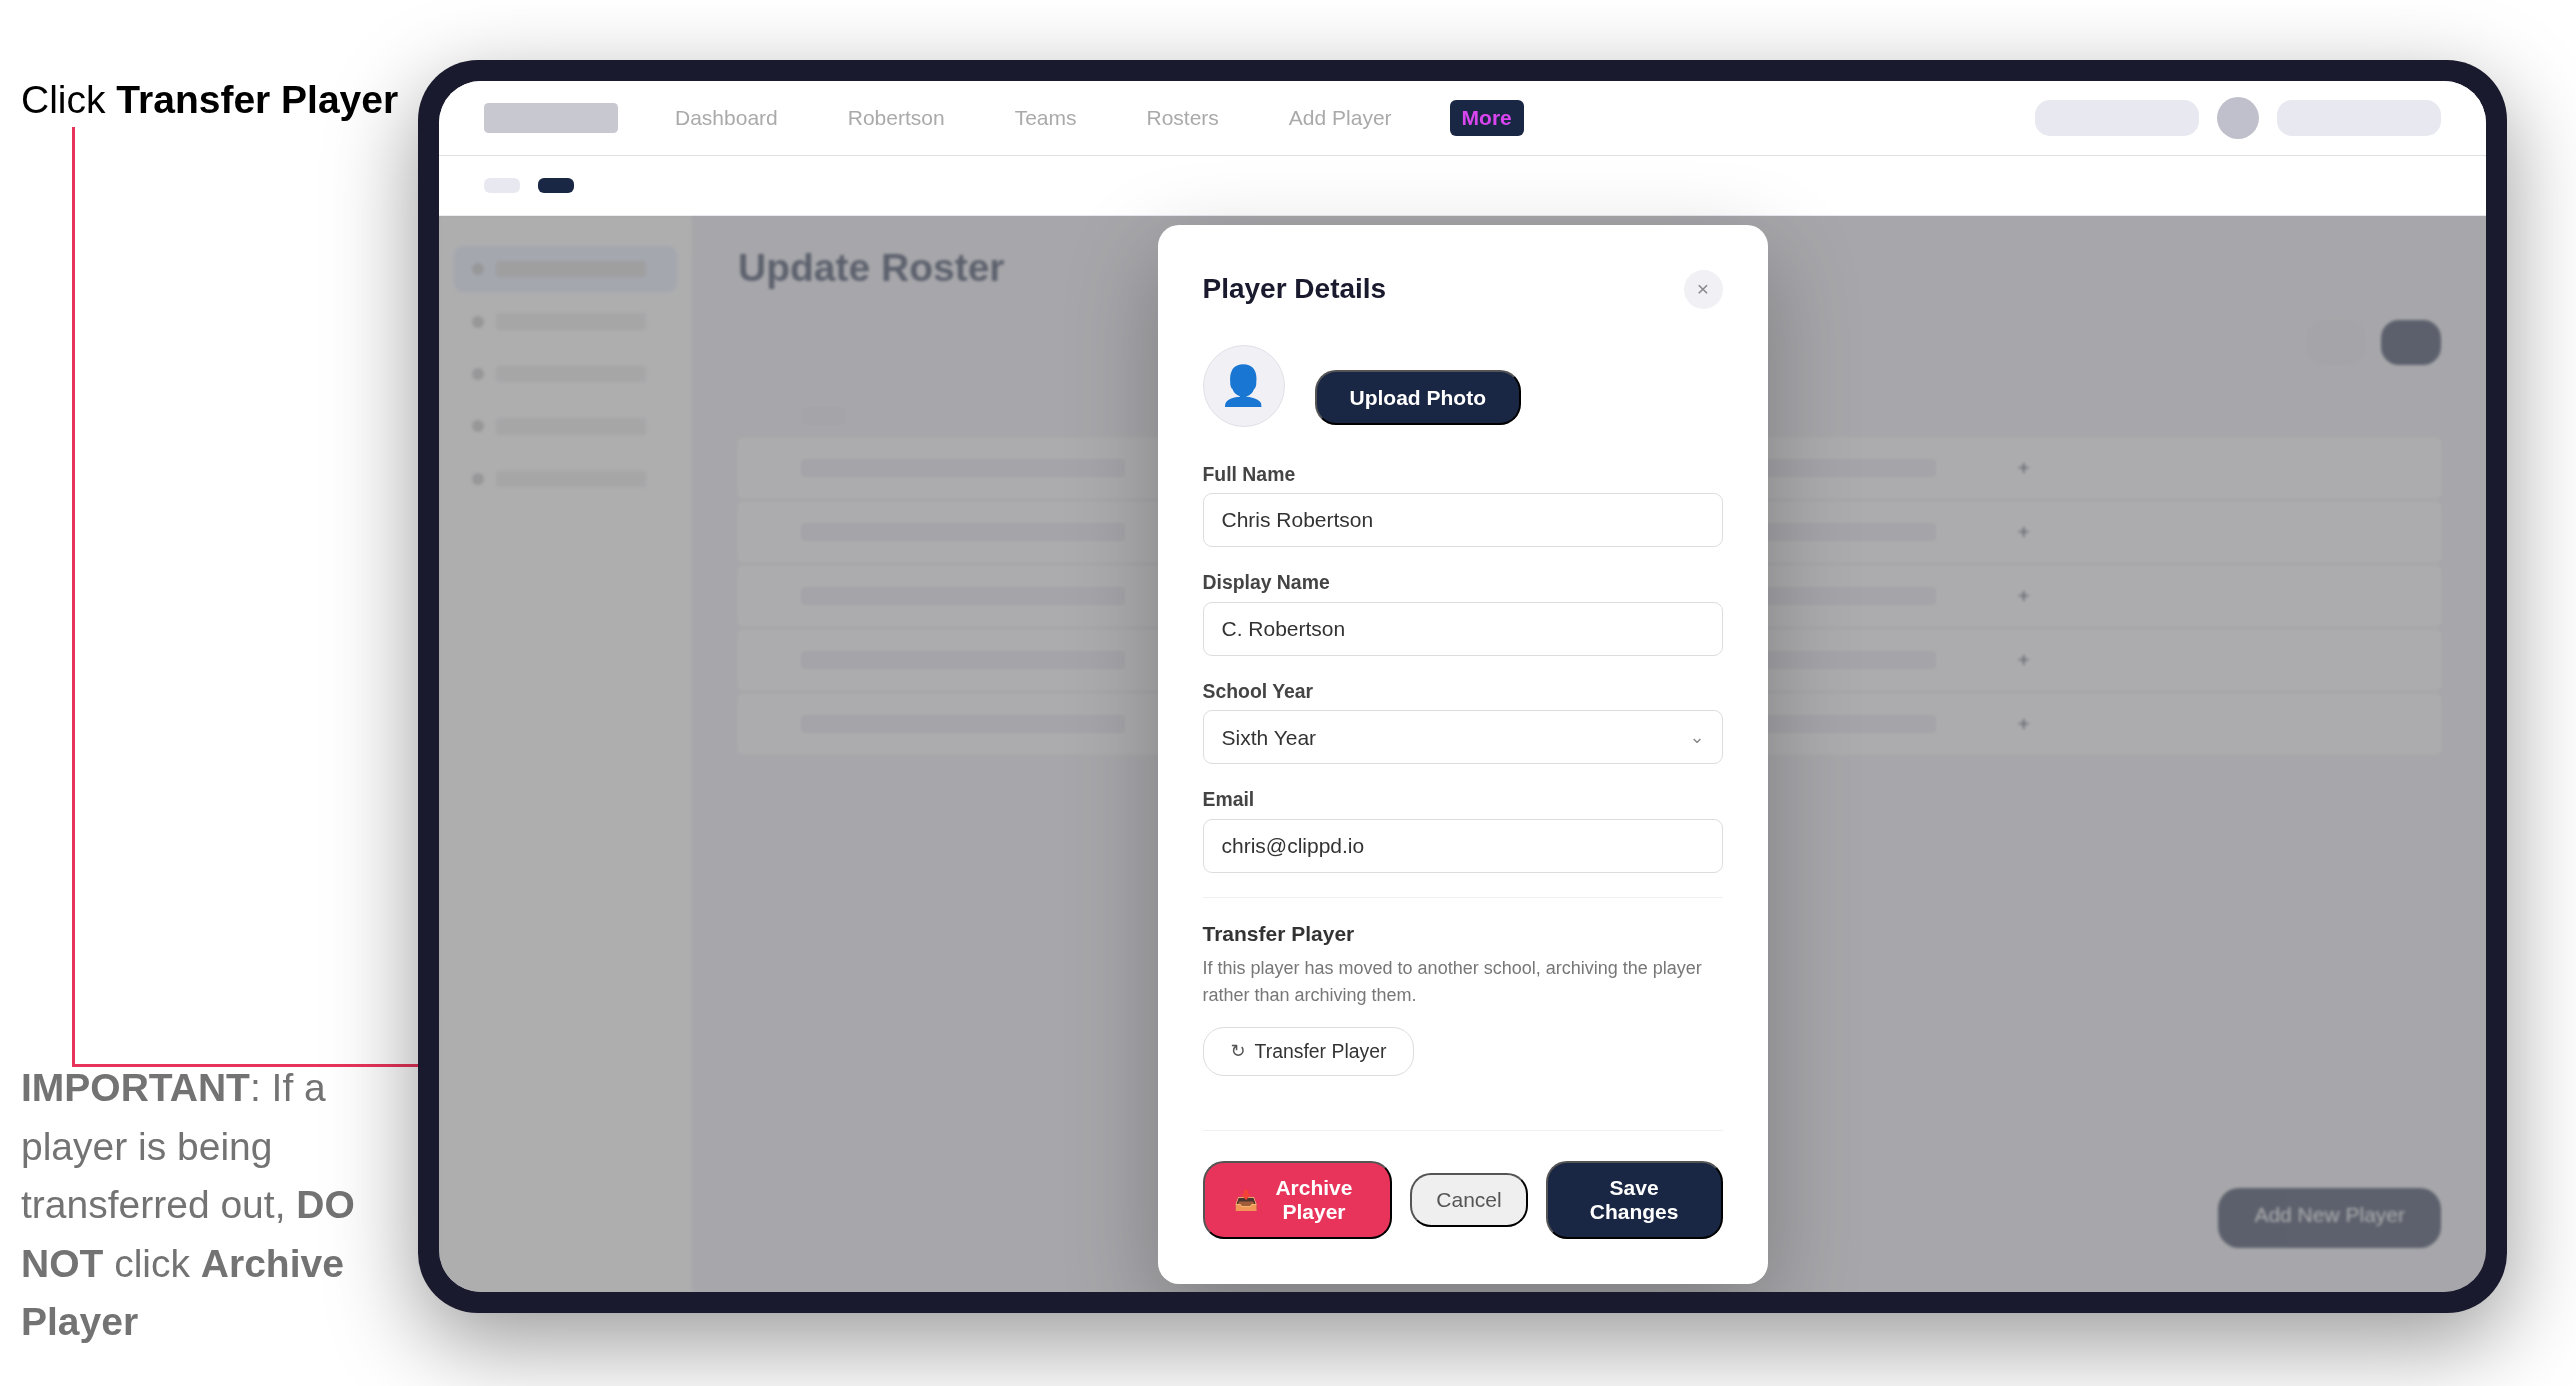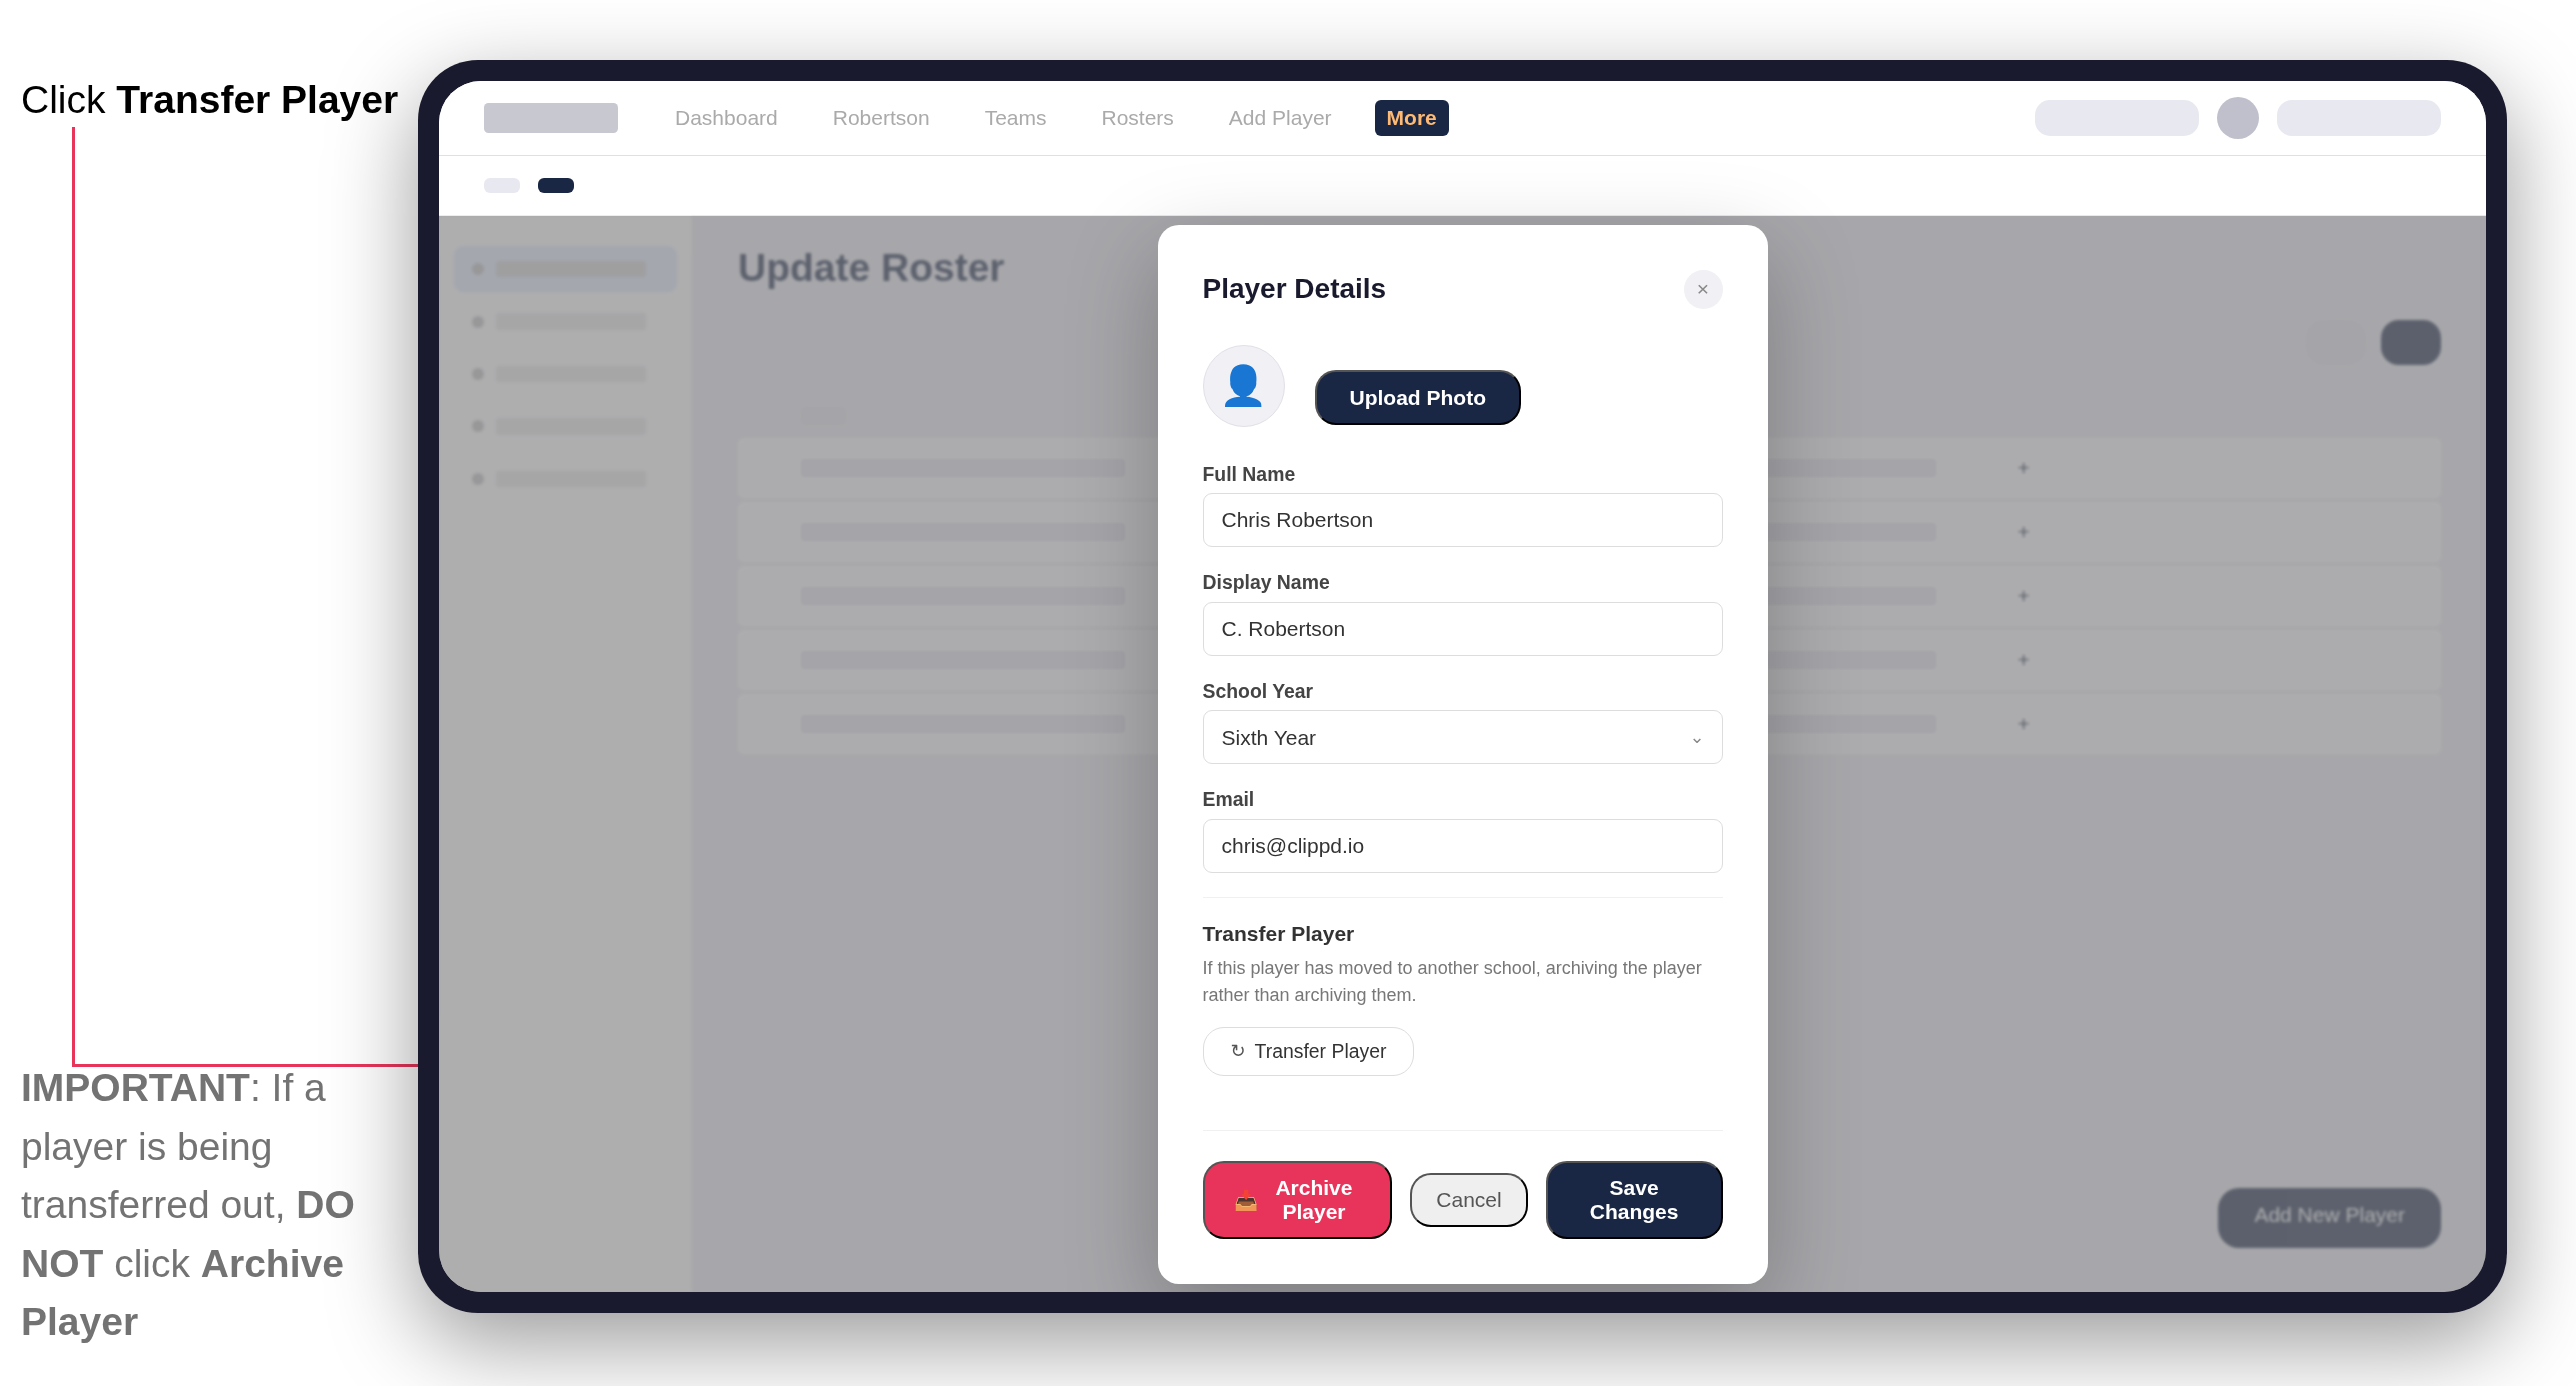--- a/index.html
+++ b/index.html
@@ -99,32 +99,32 @@
     }
     .app-logo {
       width: 134px;
       height: 30px;
       background: #c8c8d0;
       border-radius: 4.5px;
       margin-right: 45px;
     }
     .app-nav {
       display: flex;
-      gap: 31px;
+      gap: 46px;
       flex: 1;
     }
     .nav-item {
       font-size: 21px;
       color: #aaa;
       padding: 6px 12px;
       border-radius: 6px;
     }
     .nav-item.active {
       background: #1a2744;
-      color: #fdba74;
+      color: #d946ef;
       font-weight: 600;
     }
     .header-right {
       display: flex;
       align-items: center;
       gap: 18px;
     }
     .header-btn {
       background: #e8e8f0;
       border-radius: 15px;

